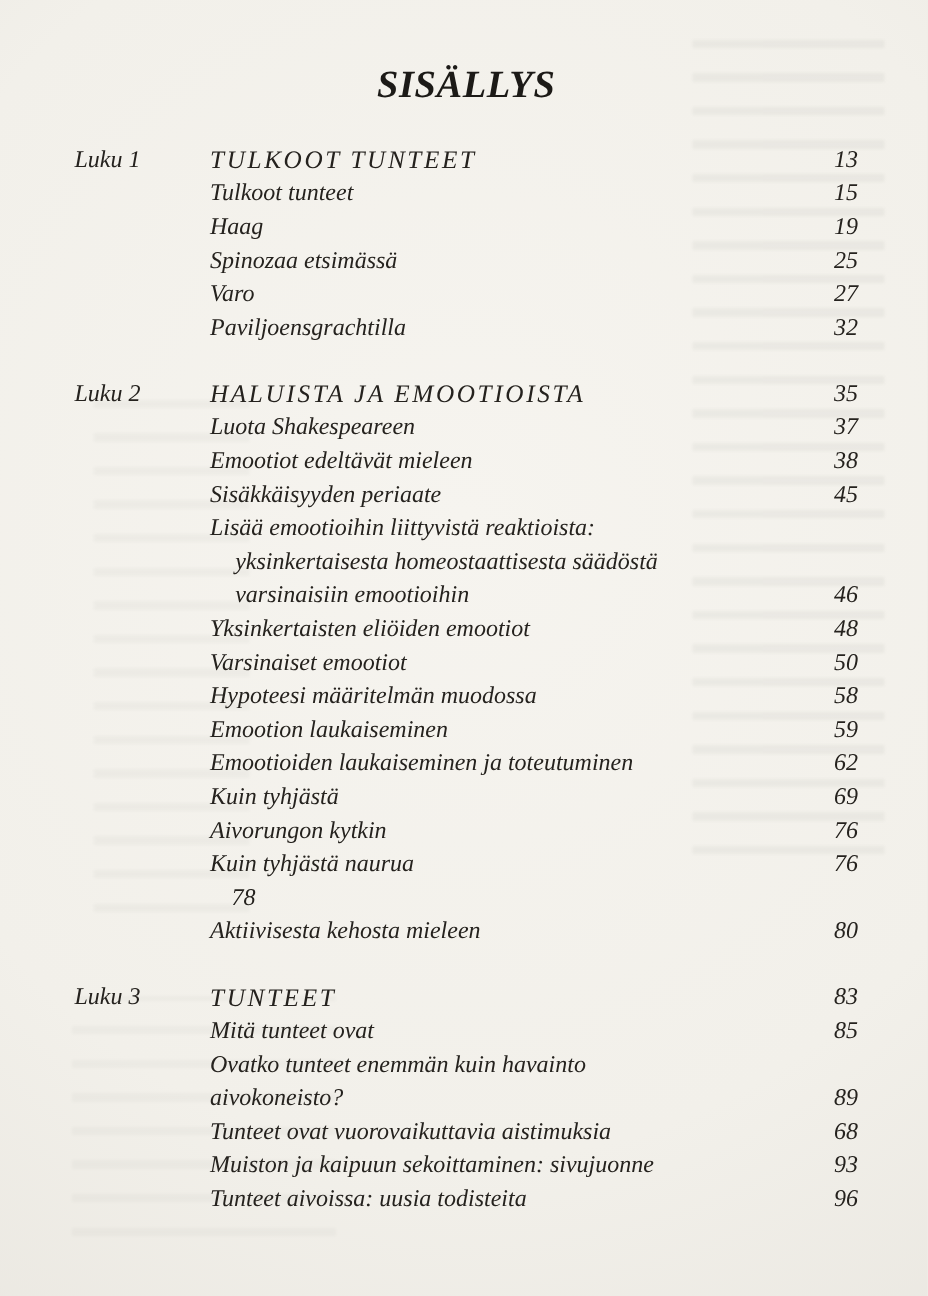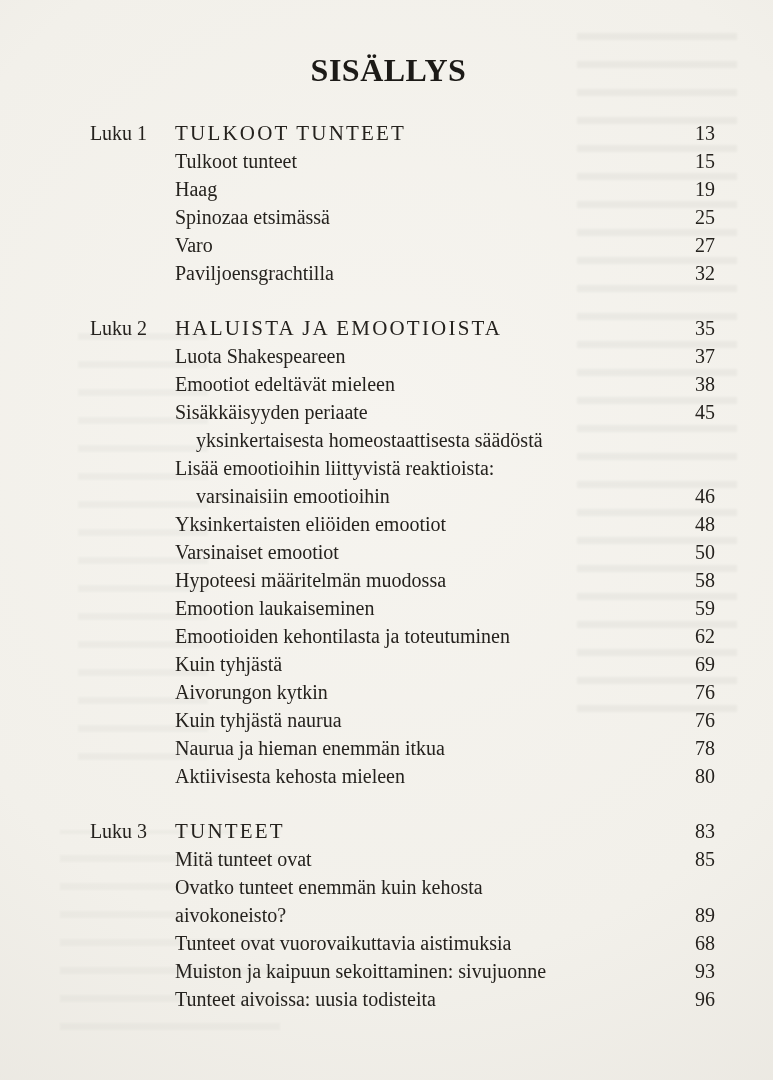--- a/index.html
+++ b/index.html
@@ -25,38 +25,39 @@
     background: repeating-linear-gradient(0deg, #5a6157 0 7px, transparent 7px 28px);
   }
   .bleed.right { right: 36px; top: 12px; width: 160px; height: 700px; opacity: 0.055; }
   .bleed.left  { left: 78px;  top: 330px; width: 130px; height: 430px; opacity: 0.04; }
   .bleed.lower { left: 60px;  top: 830px; width: 220px; height: 200px; opacity: 0.035; }
 
   .content {
     position: relative;
     z-index: 2;
     padding: 0 58px 0 62px;
+    font-style: italic;
   }
   .title {
     margin: 52px 0 30px 0;
     text-align: center;
     font-size: 32px;
     font-weight: bold;
     letter-spacing: 0.5px;
     color: #1c1a17;
   }
   .chapter-block { margin-bottom: 27px; }
   .row {
     display: flex;
     align-items: flex-end;
     line-height: 28px;
     font-size: 20px;
   }
   .gutter { flex: 0 0 113px; width: 113px; }
-  .chapter-label { font-size: 20px; text-align: center; }
+  .chapter-label { font-size: 20px; }
   .chapter-title {
     flex: 1 1 auto;
     font-size: 21px;
     letter-spacing: 2.2px;
   }
   .entry-text { flex: 1 1 auto; }
   .entry-line { display: block; }
   .entry-line.hang { padding-left: 21px; }
   .pagenum {
     flex: 0 0 auto;
@@ -124,22 +125,22 @@
           <span class="pagenum">38</span>
         </div>
         <div class="row entry-row">
           <span class="gutter"></span>
           <span class="entry-text">Sisäkkäisyyden periaate</span>
           <span class="pagenum">45</span>
         </div>
         <div class="row entry-row">
           <span class="gutter"></span>
           <span class="entry-text">
+            <span class="entry-line">Lisää emootioihin liittyvistä reaktioista:</span>
             <span class="entry-line hang">yksinkertaisesta homeostaattisesta säädöstä</span>
-            <span class="entry-line">Lisää emootioihin liittyvistä reaktioista:</span>
             <span class="entry-line hang">varsinaisiin emootioihin</span>
           </span>
           <span class="pagenum">46</span>
         </div>
         <div class="row entry-row">
           <span class="gutter"></span>
           <span class="entry-text">Yksinkertaisten eliöiden emootiot</span>
           <span class="pagenum">48</span>
         </div>
         <div class="row entry-row">
@@ -152,41 +153,40 @@
           <span class="entry-text">Hypoteesi määritelmän muodossa</span>
           <span class="pagenum">58</span>
         </div>
         <div class="row entry-row">
           <span class="gutter"></span>
           <span class="entry-text">Emootion laukaiseminen</span>
           <span class="pagenum">59</span>
         </div>
         <div class="row entry-row">
           <span class="gutter"></span>
-          <span class="entry-text">Emootioiden kehontilasta ja toteutuminen</span>
+          <span class="entry-text">Emootioiden laukaiseminen ja toteutuminen</span>
           <span class="pagenum">62</span>
         </div>
         <div class="row entry-row">
           <span class="gutter"></span>
           <span class="entry-text">Kuin tyhjästä</span>
           <span class="pagenum">69</span>
         </div>
         <div class="row entry-row">
           <span class="gutter"></span>
           <span class="entry-text">Aivorungon kytkin</span>
           <span class="pagenum">76</span>
         </div>
         <div class="row entry-row">
           <span class="gutter"></span>
           <span class="entry-text">Kuin tyhjästä naurua</span>
           <span class="pagenum">76</span>
         </div>
         <div class="row entry-row">
           <span class="gutter"></span>
-          <span class="entry-text">Naurua ja hieman enemmän itkua</span>
           <span class="pagenum">78</span>
         </div>
         <div class="row entry-row">
           <span class="gutter"></span>
           <span class="entry-text">Aktiivisesta kehosta mieleen</span>
           <span class="pagenum">80</span>
         </div>
       </section>
       <section class="chapter-block">
         <div class="row chapter-head">
@@ -195,21 +195,21 @@
           <span class="pagenum">83</span>
         </div>
         <div class="row entry-row">
           <span class="gutter"></span>
           <span class="entry-text">Mitä tunteet ovat</span>
           <span class="pagenum">85</span>
         </div>
         <div class="row entry-row">
           <span class="gutter"></span>
           <span class="entry-text">
-            <span class="entry-line">Ovatko tunteet enemmän kuin kehosta</span>
+            <span class="entry-line">Ovatko tunteet enemmän kuin havainto</span>
             <span class="entry-line">aivokoneisto?</span>
           </span>
           <span class="pagenum">89</span>
         </div>
         <div class="row entry-row">
           <span class="gutter"></span>
           <span class="entry-text">Tunteet ovat vuorovaikuttavia aistimuksia</span>
           <span class="pagenum">68</span>
         </div>
         <div class="row entry-row">

